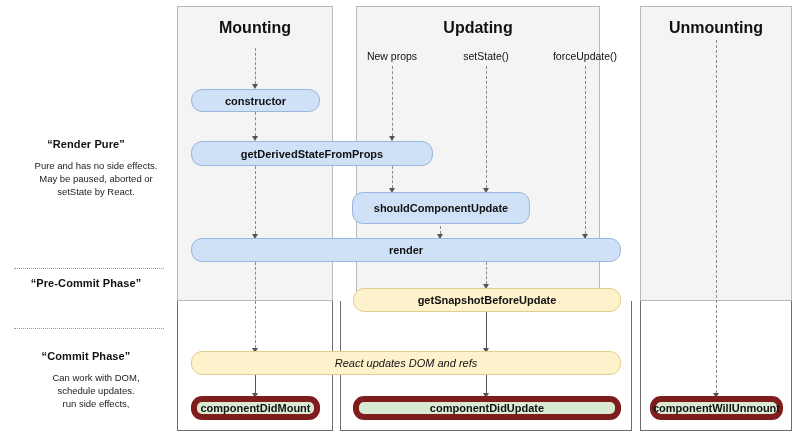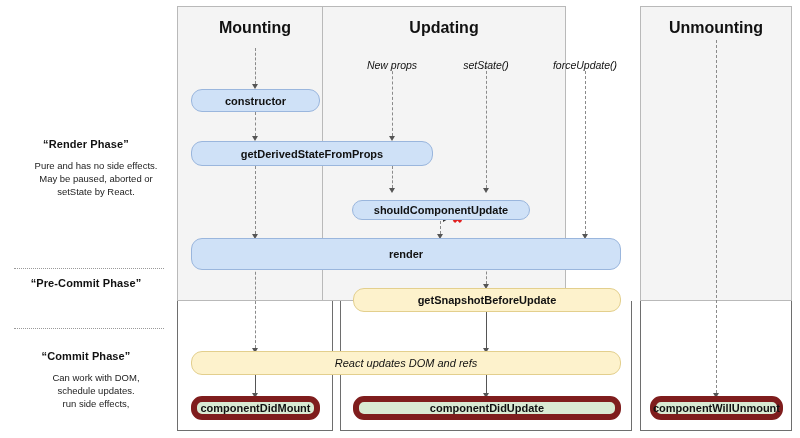--- a/index.html
+++ b/index.html
@@ -19,22 +19,22 @@
   .phase-desc div{white-space:nowrap;}
   .hdivider{position:absolute;left:14px;width:150px;height:0;
             border-top:1px dotted #9a9a9a;}
 
   
   .col{position:absolute;box-sizing:border-box;}
   .col-gray{background:#f4f4f4;border:1px solid #b9b9b9;}
   .col-white{background:#ffffff;border:1px solid #6e6e6e;border-top:none;}
   .col-head{position:absolute;width:100%;text-align:center;font-size:16px;
             font-weight:bold;color:#111;top:12px;}
-  .trigger{position:absolute;font-size:10.5px;font-style:italic;color:#111;
-           text-align:left;white-space:nowrap;transform:translateX(-50%);margin-top:9px;}
+  .trigger{position:absolute;font-size:10.5px;color:#111;
+           text-align:left;white-space:nowrap;transform:translateX(-50%);}
 
   
   .vline{position:absolute;width:0;border-left:1px dashed #8a8a8a;}
   .vline-solid{position:absolute;width:0;border-left:1px solid #555;}
   .arrow{position:absolute;width:0;height:0;
          border-left:3.5px solid transparent;border-right:3.5px solid transparent;
          border-top:5px solid #555;transform:translateX(-50%);}
   .arrow-r{position:absolute;width:0;height:0;
          border-top:3.5px solid transparent;border-bottom:3.5px solid transparent;
          border-left:5px solid #333;}
@@ -50,21 +50,21 @@
 
   .redx{position:absolute;color:#e02020;font-size:13px;font-weight:bold;
         line-height:13px;font-family:"Liberation Sans", sans-serif;}
 </style>
 </head>
 <body>
 
 <div id="stage">
 
   <div class="phase-block" style="top:138px;">
-    <div class="phase-title">“Render Phase”</div>
+    <div class="phase-title">“Render Pure”</div>
     <div class="phase-desc">
       <div>Pure and has no side effects.</div>
       <div>May be paused, aborted or</div>
       <div>setState by React.</div>
     </div>
   </div>
 
   <div class="hdivider" style="top:268px;"></div>
 
   <div class="phase-block" style="top:277px;">
@@ -80,21 +80,21 @@
       <div>schedule updates.</div>
       <div>run side effects,</div>
     </div>
   </div>
 
   <div class="col col-gray" style="left:177px;top:6px;width:156px;height:295px;">
     <div class="col-head">Mounting</div>
   </div>
   <div class="col col-white" style="left:177px;top:301px;width:156px;height:130px;"></div>
 
-  <div class="col col-gray" style="left:322px;top:6px;width:244px;height:295px;">
+  <div class="col col-gray" style="left:356px;top:6px;width:244px;height:295px;">
     <div class="col-head">Updating</div>
   </div>
   <div class="col col-white" style="left:340px;top:301px;width:292px;height:130px;"></div>
 
   <div class="col col-gray" style="left:640px;top:6px;width:152px;height:295px;">
     <div class="col-head">Unmounting</div>
   </div>
   <div class="col col-white" style="left:640px;top:301px;width:152px;height:130px;"></div>
 
   <div class="trigger" style="left:392px;top:50px;">New props</div>
@@ -143,23 +143,23 @@
   <div class="vline-solid" style="left:486px;top:375px;height:18px;"></div>
   <div class="arrow" style="left:486px;top:393px;"></div>
 
   <div class="vline" style="left:716px;top:40px;height:353px;"></div>
   <div class="arrow" style="left:716px;top:393px;"></div>
 
   <div class="node n-blue" style="left:191px;top:89px;width:129px;height:23px;">constructor</div>
 
   <div class="node n-blue" style="left:191px;top:141px;width:242px;height:25px;">getDerivedStateFromProps</div>
 
-  <div class="node n-blue" style="left:352px;top:200px;width:178px;height:20px;">shouldComponentUpdate</div>
+  <div class="node n-blue" style="left:352px;top:192px;width:178px;height:32px;">shouldComponentUpdate</div>
 
-  <div class="node n-blue" style="left:191px;top:238px;width:430px;height:32px;">render</div>
+  <div class="node n-blue" style="left:191px;top:238px;width:430px;height:24px;">render</div>
 
   <div class="node n-yellow" style="left:353px;top:288px;width:268px;height:24px;">getSnapshotBeforeUpdate</div>
 
   <div class="node n-yellow n-italic" style="left:191px;top:351px;width:430px;height:24px;">React updates DOM and refs</div>
 
   <div class="node n-green" style="left:191px;top:396px;width:129px;height:24px;">componentDidMount</div>
 
   <div class="node n-green" style="left:353px;top:396px;width:268px;height:24px;">componentDidUpdate</div>
 
   <div class="node n-green" style="left:650px;top:396px;width:133px;height:24px;">componentWillUnmount</div>

